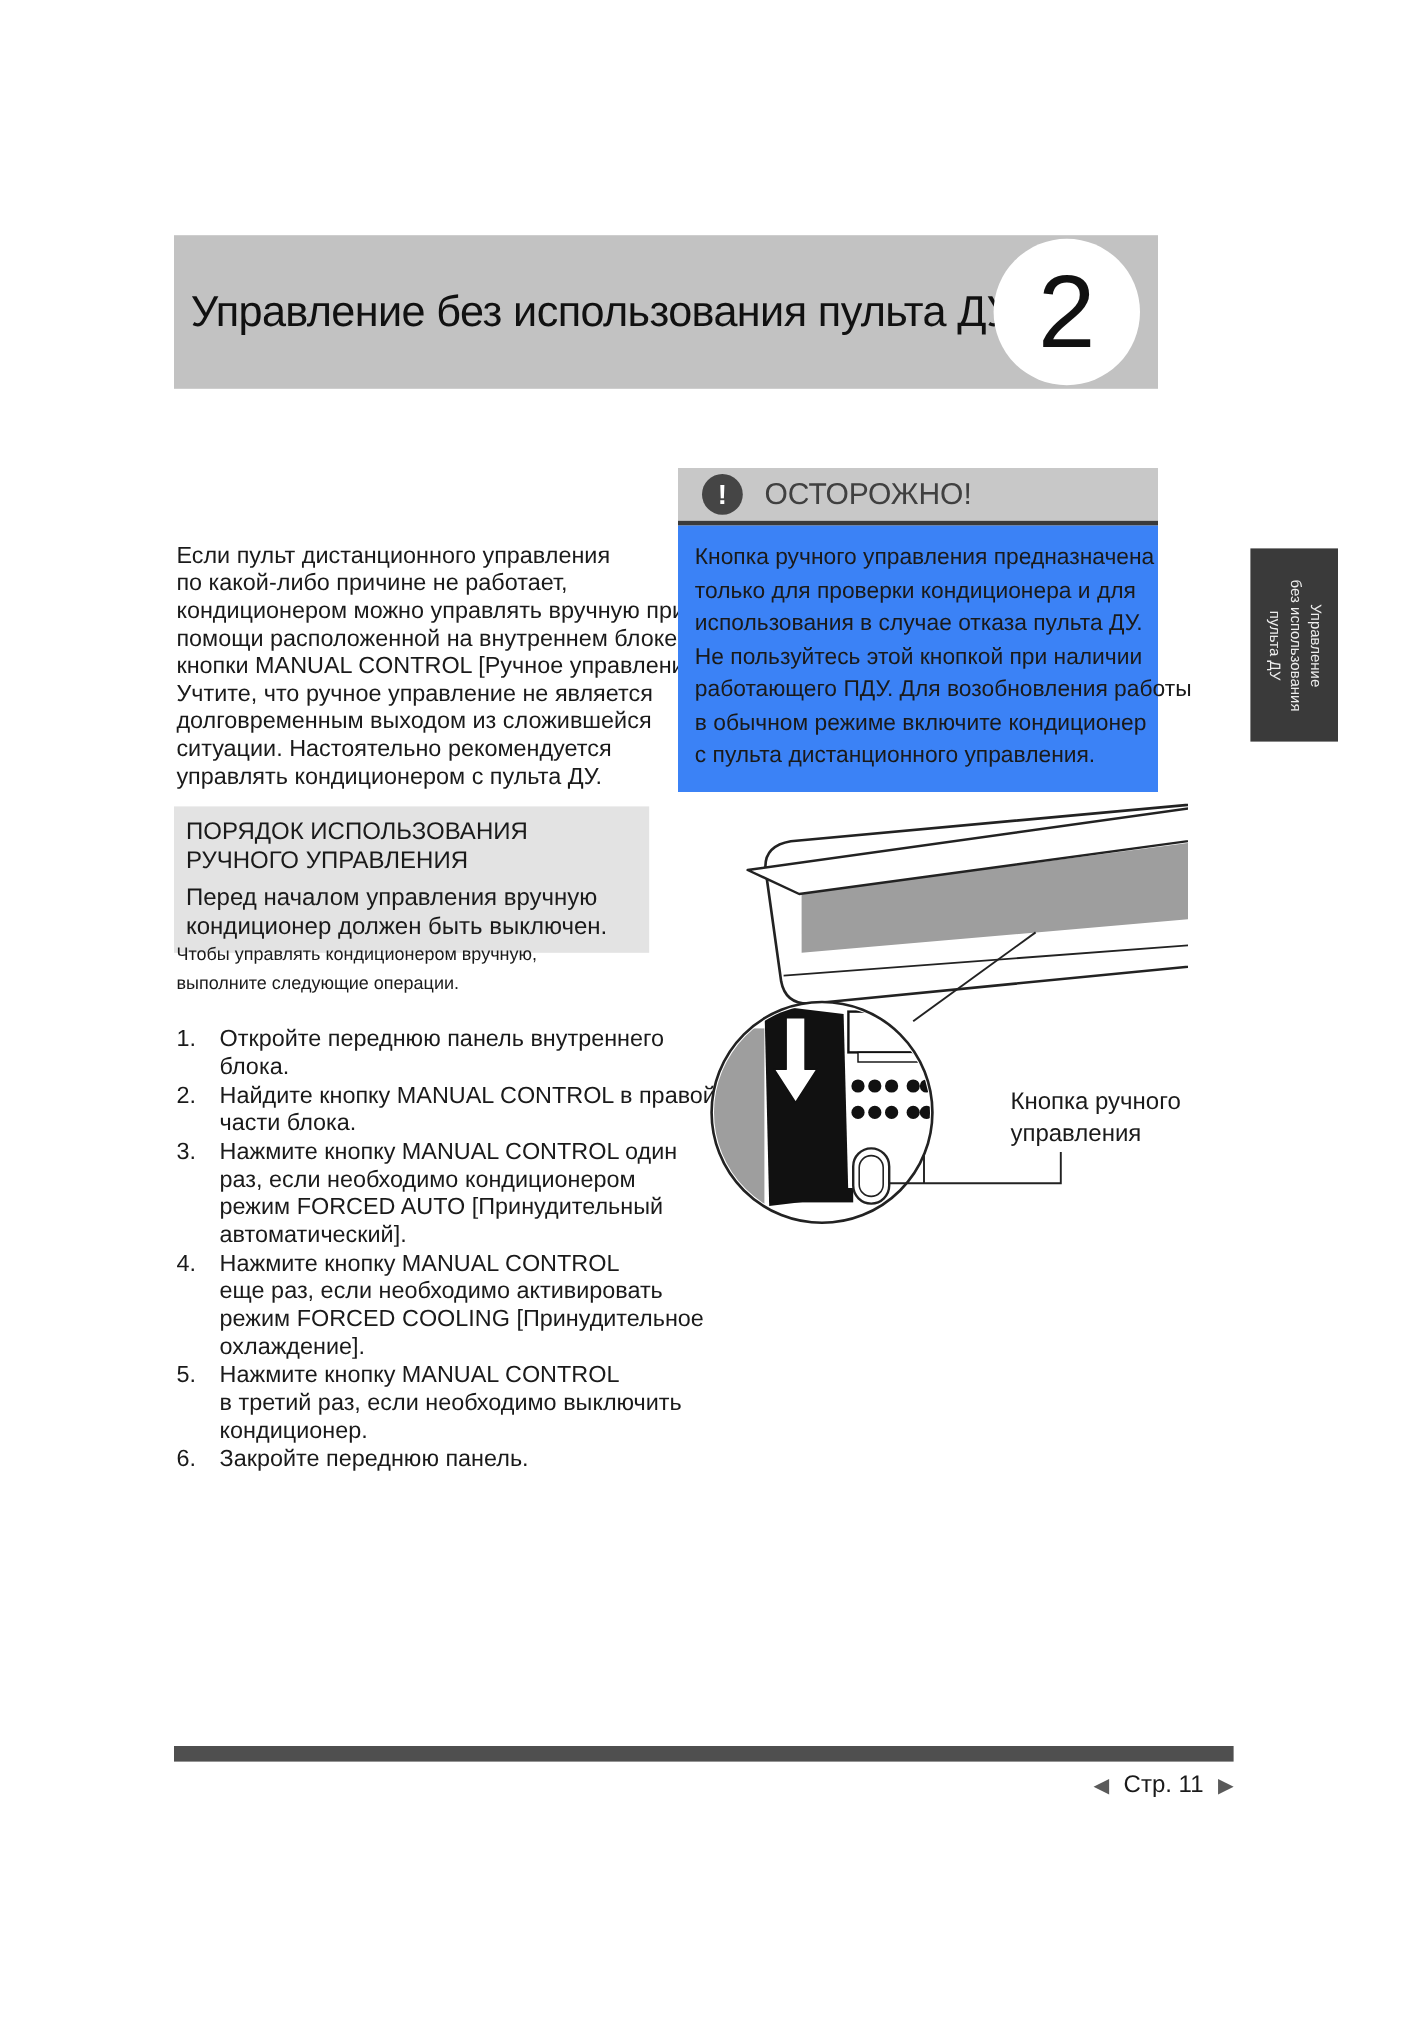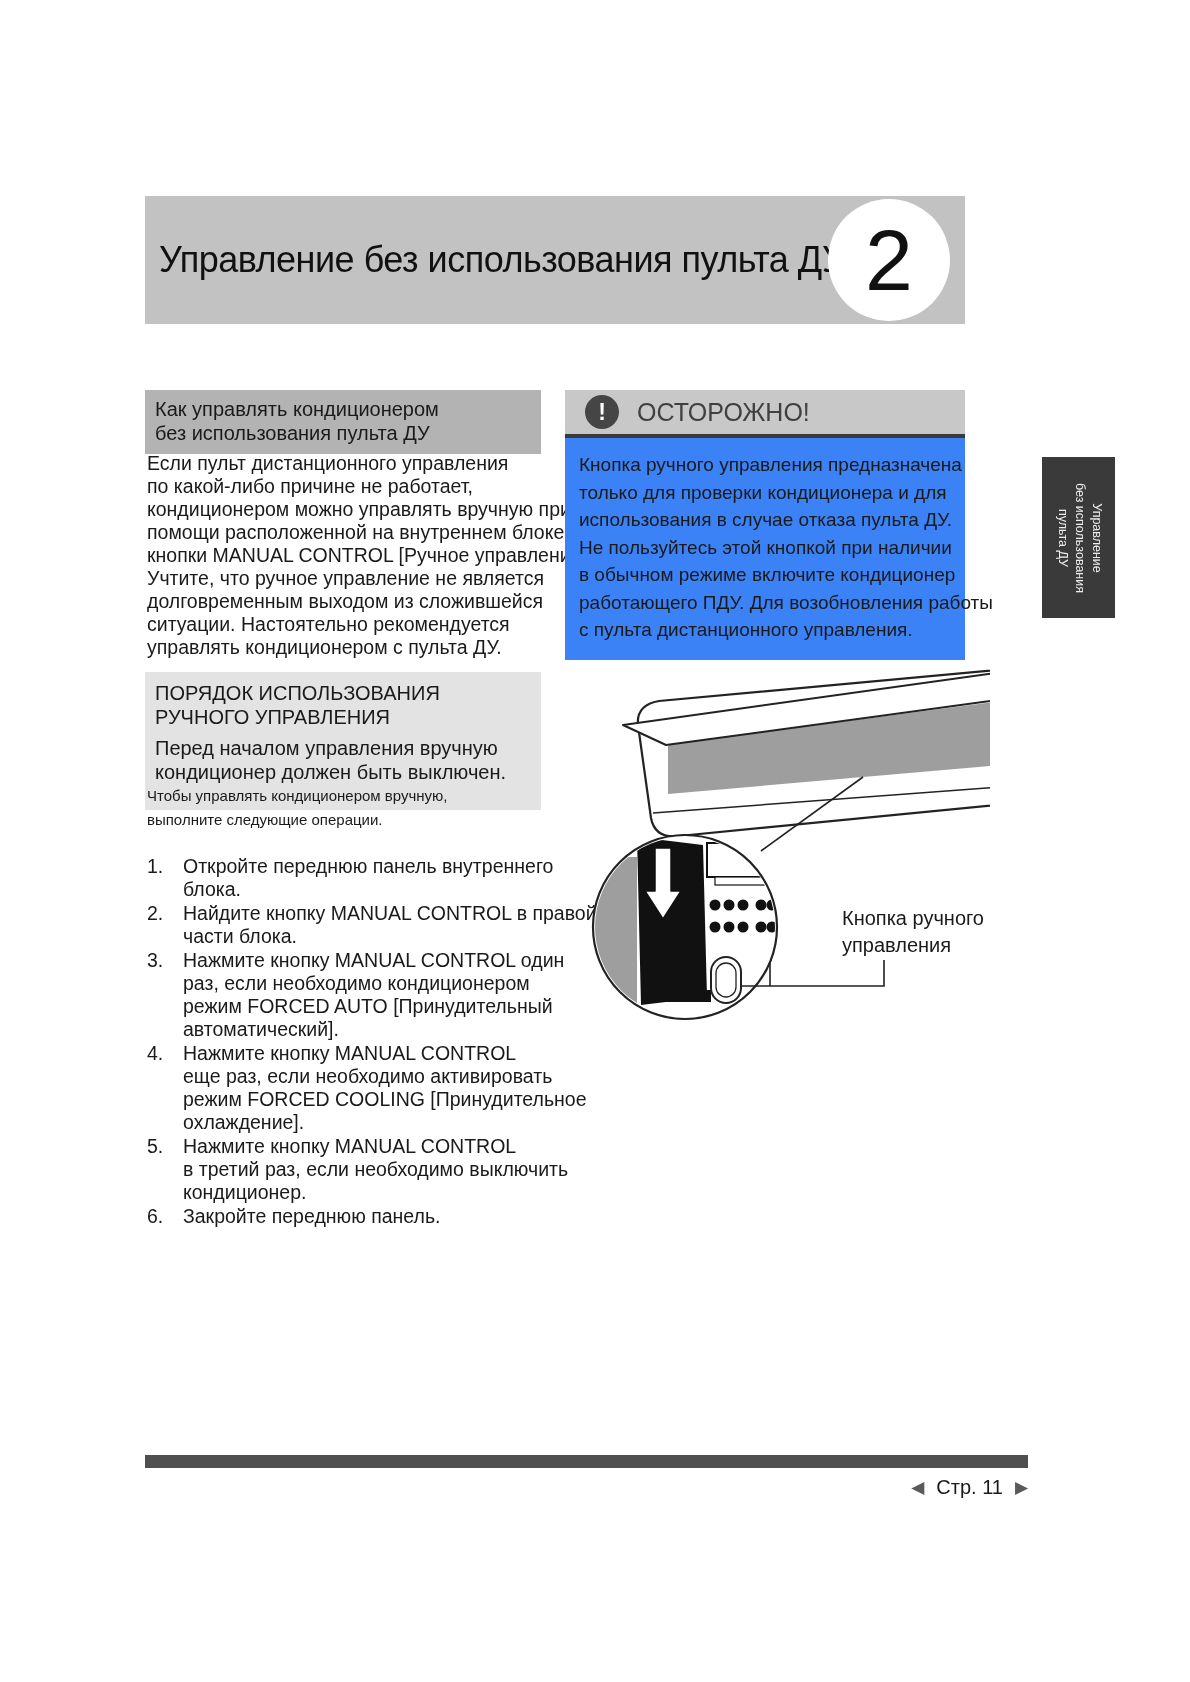--- a/index.html
+++ b/index.html
@@ -14,21 +14,21 @@
           background:#fff;display:flex;align-items:center;justify-content:center;}
   .chapter-num{font-size:86px;font-weight:400;color:#111;line-height:1;}
 
   
   .heading-box{position:absolute;left:145px;top:390px;width:396px;background:#b3b3b3;
           padding:7px 0 9px 10px;box-sizing:border-box;font-size:20px;line-height:24px;}
   .intro{position:absolute;left:147px;top:452px;width:410px;font-size:19.5px;line-height:23px;}
   .intro div, .line{white-space:nowrap;}
 
   .procedure-box{position:absolute;left:145px;top:672px;width:396px;background:#e3e3e3;
-          padding:9px 0 26px 10px;box-sizing:border-box;font-size:20px;line-height:24px;}
+          padding:9px 0 10px 10px;box-sizing:border-box;font-size:20px;line-height:24px;}
   .procedure-heading{margin-bottom:7px;}
 
   .steps-intro{position:absolute;left:147px;top:784px;width:410px;font-size:15px;line-height:23.5px;}
   .steps{position:absolute;left:147px;top:855px;width:420px;font-size:19.5px;line-height:23px;}
   .step{display:flex;margin-bottom:1px;}
   .step-num{width:36px;flex:0 0 36px;}
   .step-lines{flex:1;}
 
   
   .caution{position:absolute;left:565px;top:390px;width:400px;}
@@ -62,24 +62,20 @@
 
 <div id="page">
 
   <div class="banner">
     <div class="banner-title">Управление без использования пульта ДУ</div>
   </div>
   <div class="chapter-circle">
     <div class="chapter-num">2</div>
   </div>
 
-  <div class="heading-box">
-    <div class="line">Как управлять кондиционером</div>
-    <div class="line">без использования пульта ДУ</div>
-  </div>
 
   <div class="intro">
     <div>Если пульт дистанционного управления</div>
     <div>по какой-либо причине не работает,</div>
     <div>кондиционером можно управлять вручную при</div>
     <div>помощи расположенной на внутреннем блоке</div>
     <div>кнопки MANUAL CONTROL [Ручное управление].</div>
     <div>Учтите, что ручное управление не является</div>
     <div>долговременным выходом из сложившейся</div>
     <div>ситуации. Настоятельно рекомендуется</div>
@@ -155,22 +151,22 @@
     <div class="caution-header">
       <span class="caution-icon">!</span>
       <span class="caution-title">ОСТОРОЖНО!</span>
     </div>
     <div class="caution-divider"></div>
     <div class="caution-body">
       <div class="line">Кнопка ручного управления предназначена</div>
       <div class="line">только для проверки кондиционера и для</div>
       <div class="line">использования в случае отказа пульта ДУ.</div>
       <div class="line">Не пользуйтесь этой кнопкой при наличии</div>
+      <div class="line">работающего ПДУ. Для возобновления работы</div>
       <div class="line">в обычном режиме включите кондиционер</div>
-      <div class="line">работающего ПДУ. Для возобновления работы</div>
       <div class="line">с пульта дистанционного управления.</div>
     </div>
   </div>
 
   <svg class="illus" viewBox="0 0 425 395">
 
     <path d="M 73,80 Q 71,60 94,56 L 498,19 Q 543,14 553,33 Q 562,48 561,80 L 557,118 Q 555,147 523,151 L 114,191 Q 90,194 86,173 Z" fill="#ffffff" stroke="#222" stroke-width="2.2" stroke-linejoin="round"></path>
     <path d="M 88,168 L 516,136" stroke="#222" stroke-width="1.5" fill="none"></path>
     <path d="M 536,28 Q 547,85 531,150" stroke="#222" stroke-width="1.2" fill="none"></path>
 

